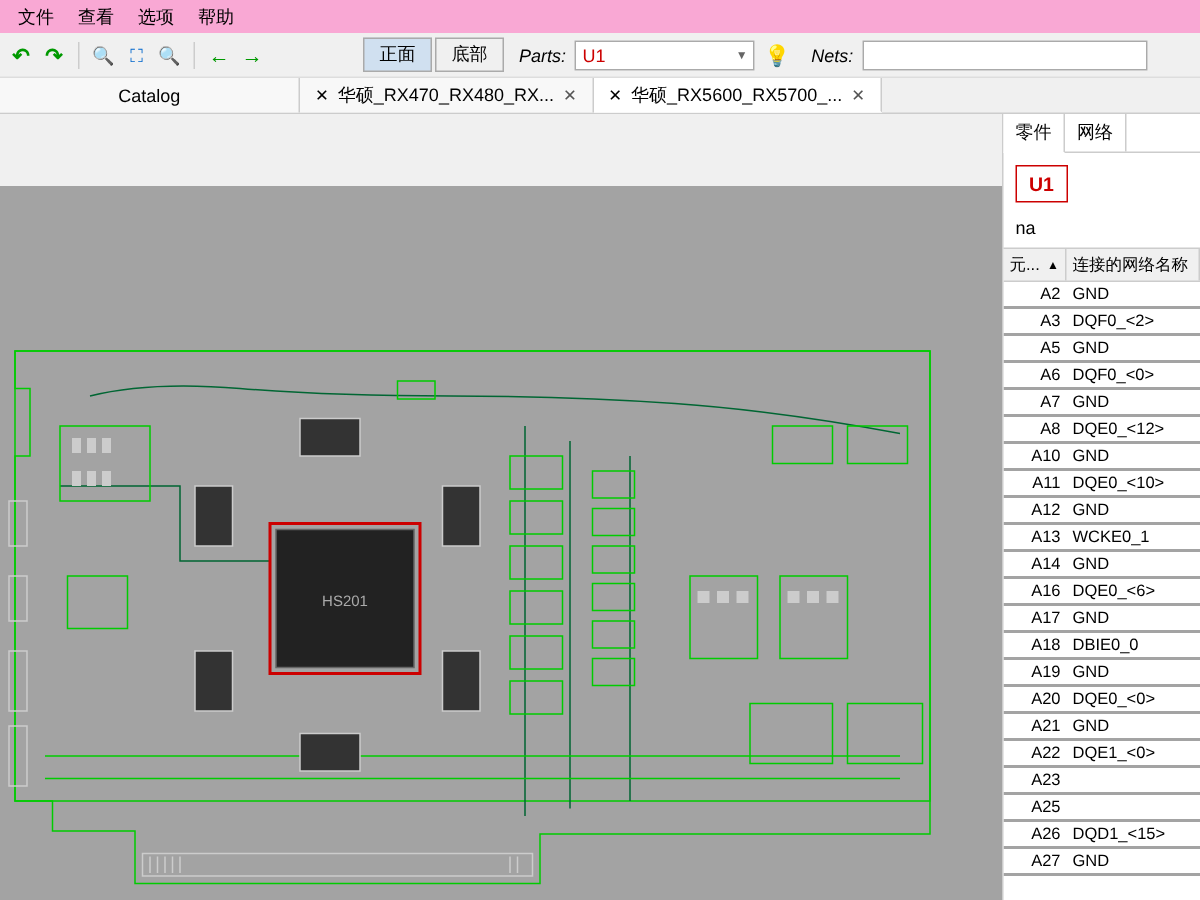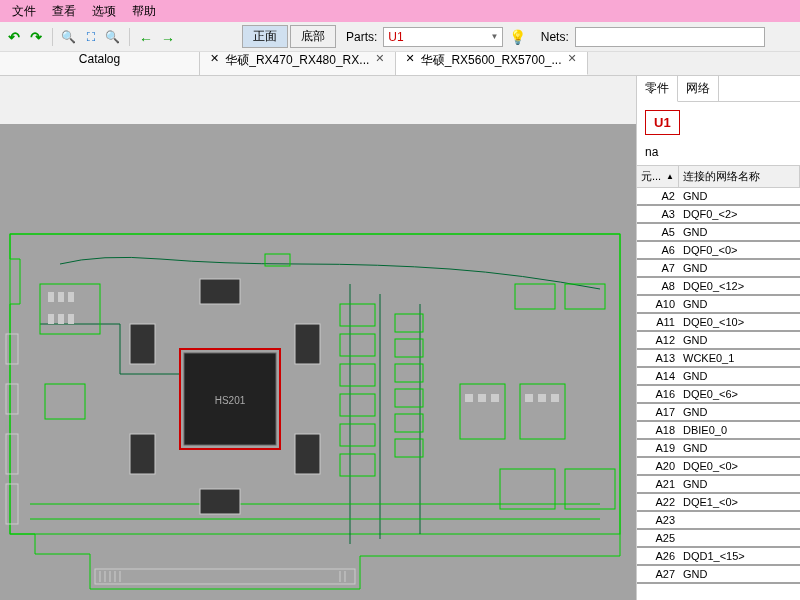--- a/index.html
+++ b/index.html
@@ -5,35 +5,35 @@
 * { margin: 0; padding: 0; box-sizing: border-box; font-family: "Microsoft YaHei", "SimSun", sans-serif; }
 body { width: 800px; height: 600px; background: #f0f0f0; overflow: hidden; font-size: 12px; }
 .menubar { display: flex; background: #f9a8d4; padding: 2px 4px; height: 22px; align-items: center; }
 .menubar span { padding: 2px 8px; cursor: default; }
 .toolbar { display: flex; background: #f0f0f0; padding: 3px 4px; height: 30px; align-items: center; gap: 2px; border-bottom: 1px solid #ddd; }
 .tb-btn { width: 20px; height: 20px; display: inline-flex; align-items: center; justify-content: center; }
 .tb-sep { width: 1px; height: 18px; background: #ccc; margin: 0 4px; }
 .tb-arrow { font-size: 14px; font-weight: bold; }
 .layer-btn { padding: 2px 10px; border: 1px solid #aaa; background: #f0f0f0; font-size: 12px; }
 .layer-btn.active { background: #d0e0f0; }
-.tb-label { margin: 0 4px 0 8px; }
+.tb-label { margin: 0 4px 0 8px; font-style: italic; }
 .parts-select { width: 120px; height: 20px; border: 1px solid #aaa; background: #fff; padding: 0 4px; display: flex; align-items: center; justify-content: space-between; }
 .parts-select .sel-text { color: #c00; }
 .parts-select .sel-arrow { color: #666; font-size: 8px; }
 .nets-input { width: 190px; height: 20px; border: 1px solid #aaa; background: #fff; }
 .bulb { color: #ffd700; font-size: 14px; margin: 0 4px; }
 .tabbar { display: flex; background: #f0f0f0; height: 24px; border-bottom: 1px solid #ccc; }
-.tab { display: flex; align-items: flex-start; padding: 0 10px; border-right: 1px solid #ccc; background: #f8f8f8; font-size: 12px; gap: 6px; }
+.tab { display: flex; align-items: center; padding: 0 10px; border-right: 1px solid #ccc; background: #f8f8f8; font-size: 12px; gap: 6px; }
 .tab.active { background: #fff; border-bottom: 1px solid #fff; }
 .tab .shuffle-icon { font-size: 11px; }
 .tab .close-x { color: #555; font-size: 11px; }
 .main { display: flex; height: calc(600px - 22px - 30px - 24px); }
 .pcb-view { flex: 1; background: #a3a3a3; position: relative; overflow: hidden; margin-top: 48px; }
 .pcb-svg { position: absolute; top: 0; left: 0; }
-.side-panel { width: 164px; background: #fff; border-left: 1px solid #ccc; display: flex; flex-direction: column; }
+.side-panel { width: 132px; background: #fff; border-left: 1px solid #ccc; display: flex; flex-direction: column; }
 .side-tabs { display: flex; border-bottom: 1px solid #ccc; }
 .side-tab { padding: 4px 8px; font-size: 12px; border-right: 1px solid #ccc; }
 .side-tab.active { background: #fff; border-bottom: 1px solid #fff; margin-bottom: -1px; }
 .part-badge { margin: 8px; padding: 4px 8px; border: 1px solid #c00; color: #c00; font-weight: bold; display: inline-block; font-size: 13px; }
 .part-name { margin: 2px 8px 6px; font-size: 12px; }
 .table-wrap { flex: 1; overflow-y: auto; border-top: 1px solid #ccc; }
 .table-header { display: flex; background: #f0f0f0; border-bottom: 1px solid #ccc; font-size: 11px; position: sticky; top: 0; }
 .th { padding: 3px 4px; border-right: 1px solid #ccc; }
 .th1 { width: 42px; display: flex; align-items: center; justify-content: space-between; }
 .th2 { flex: 1; }

